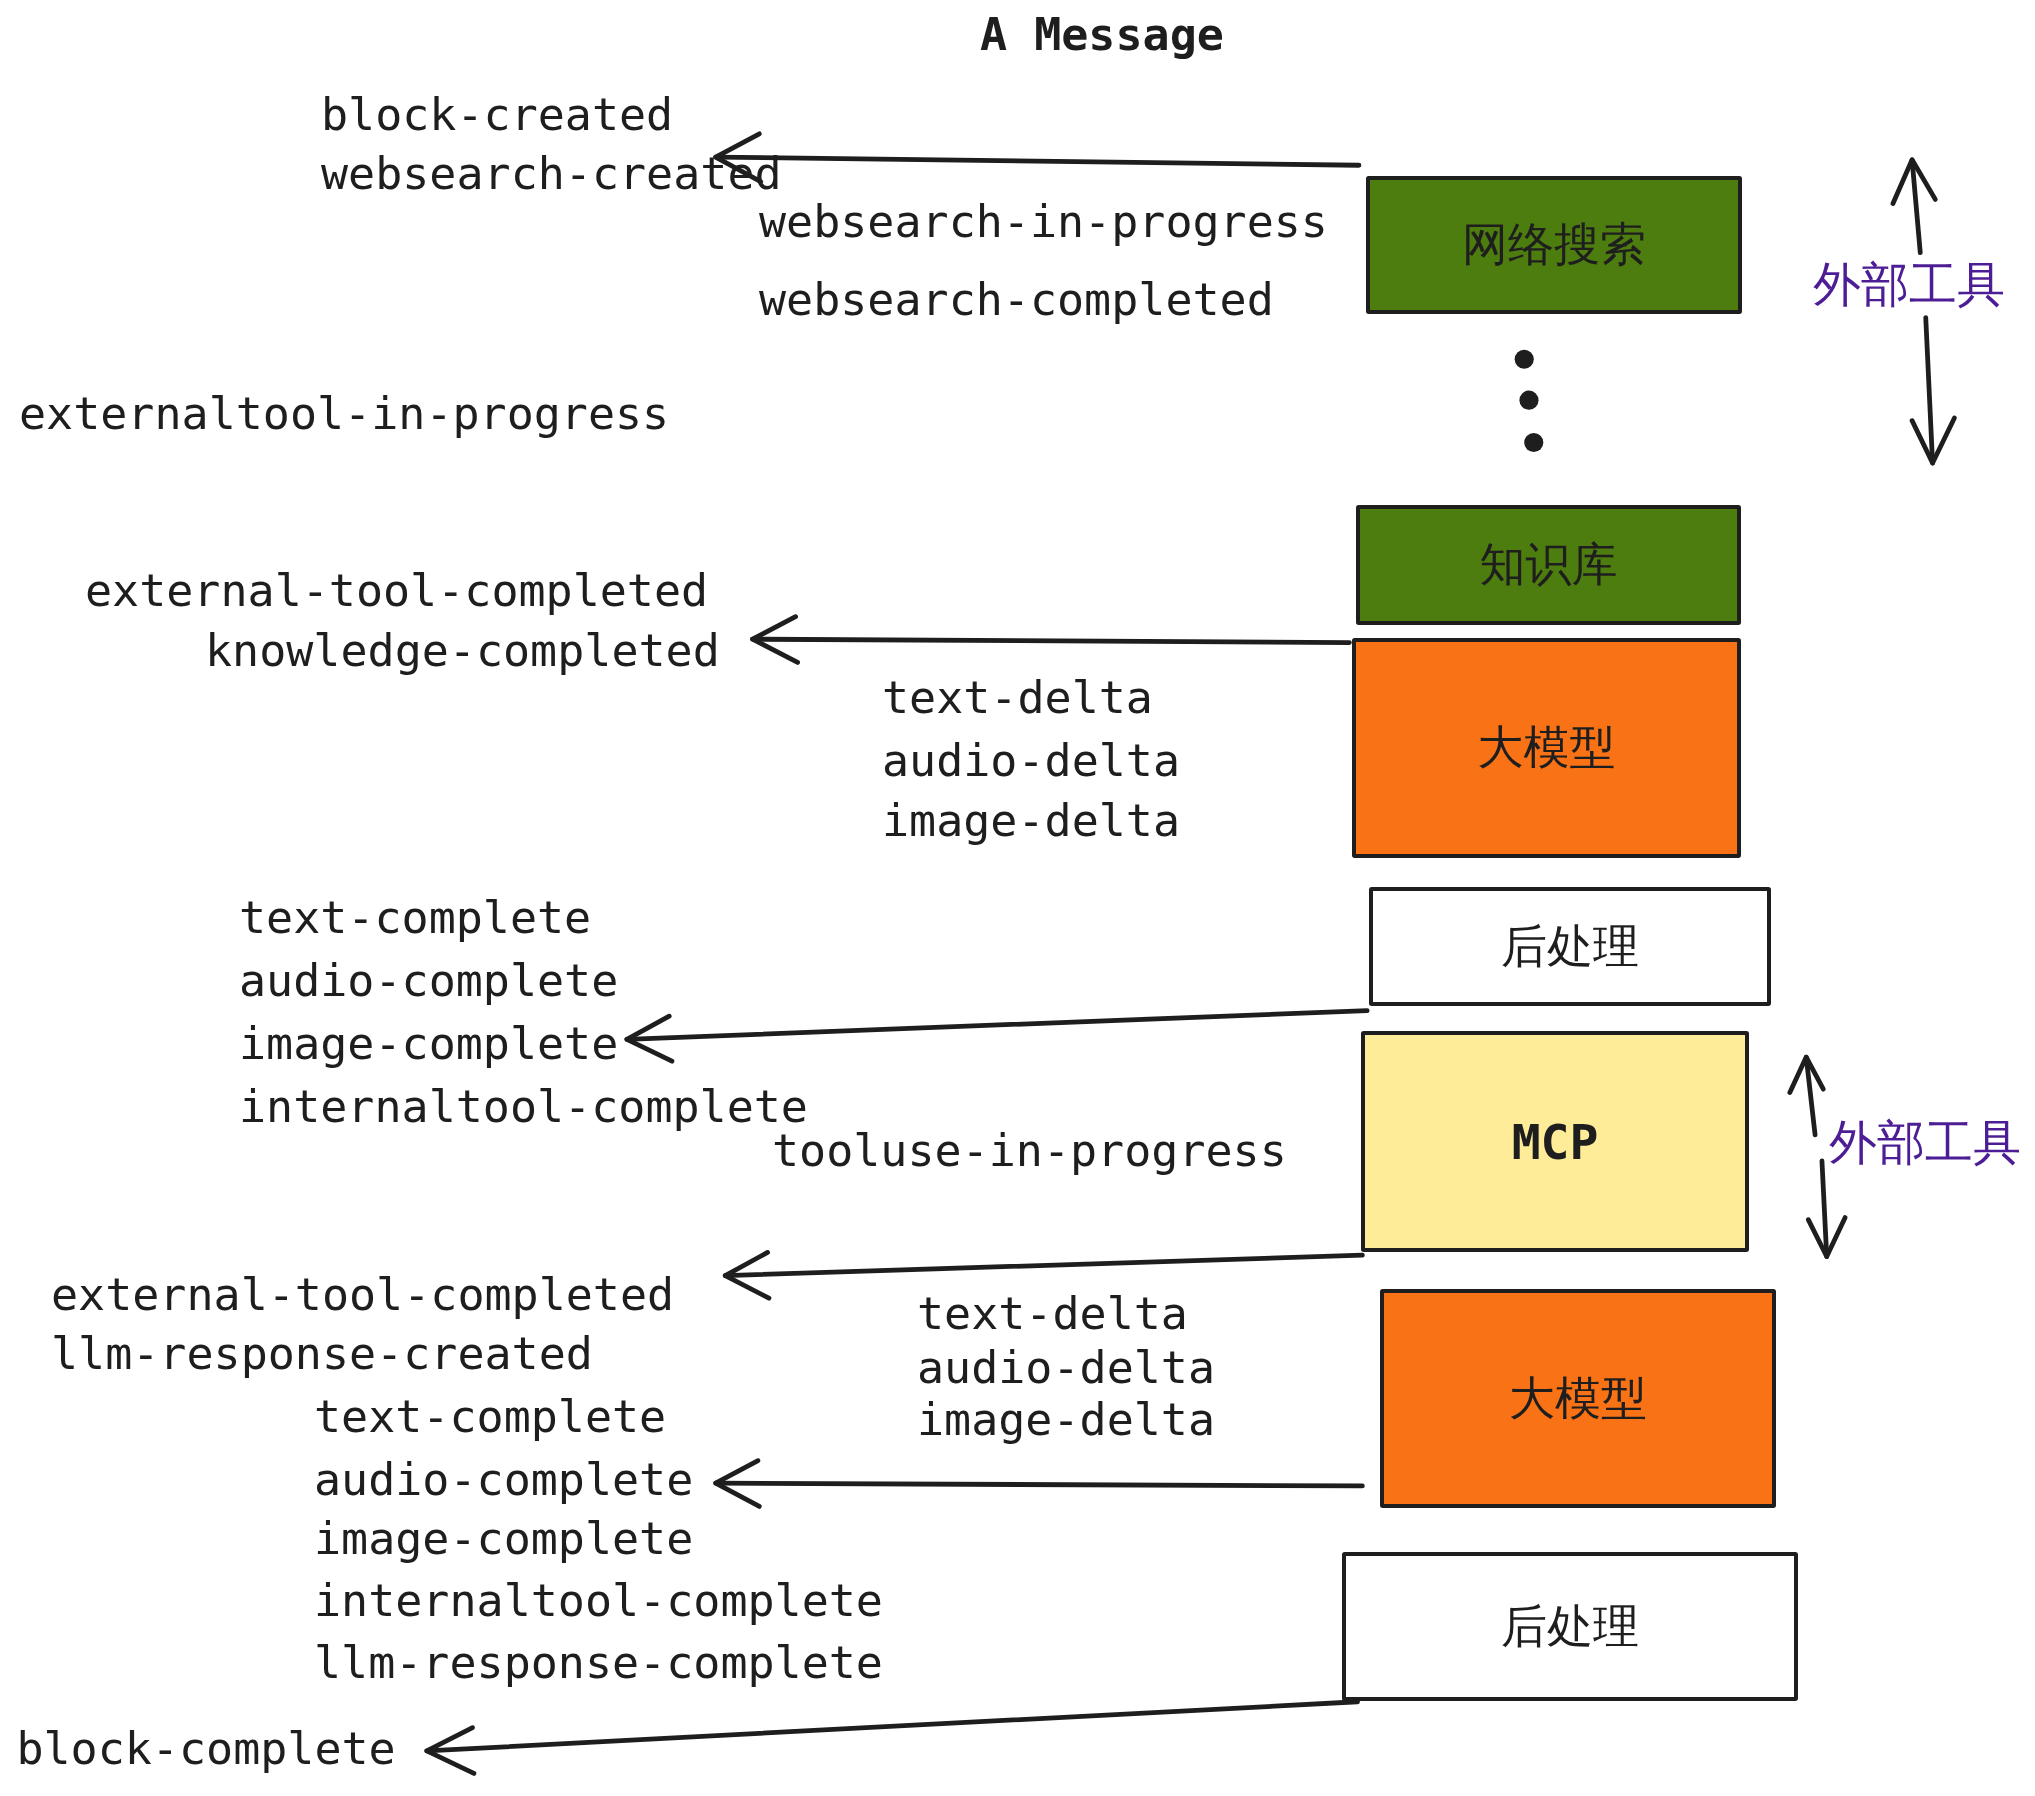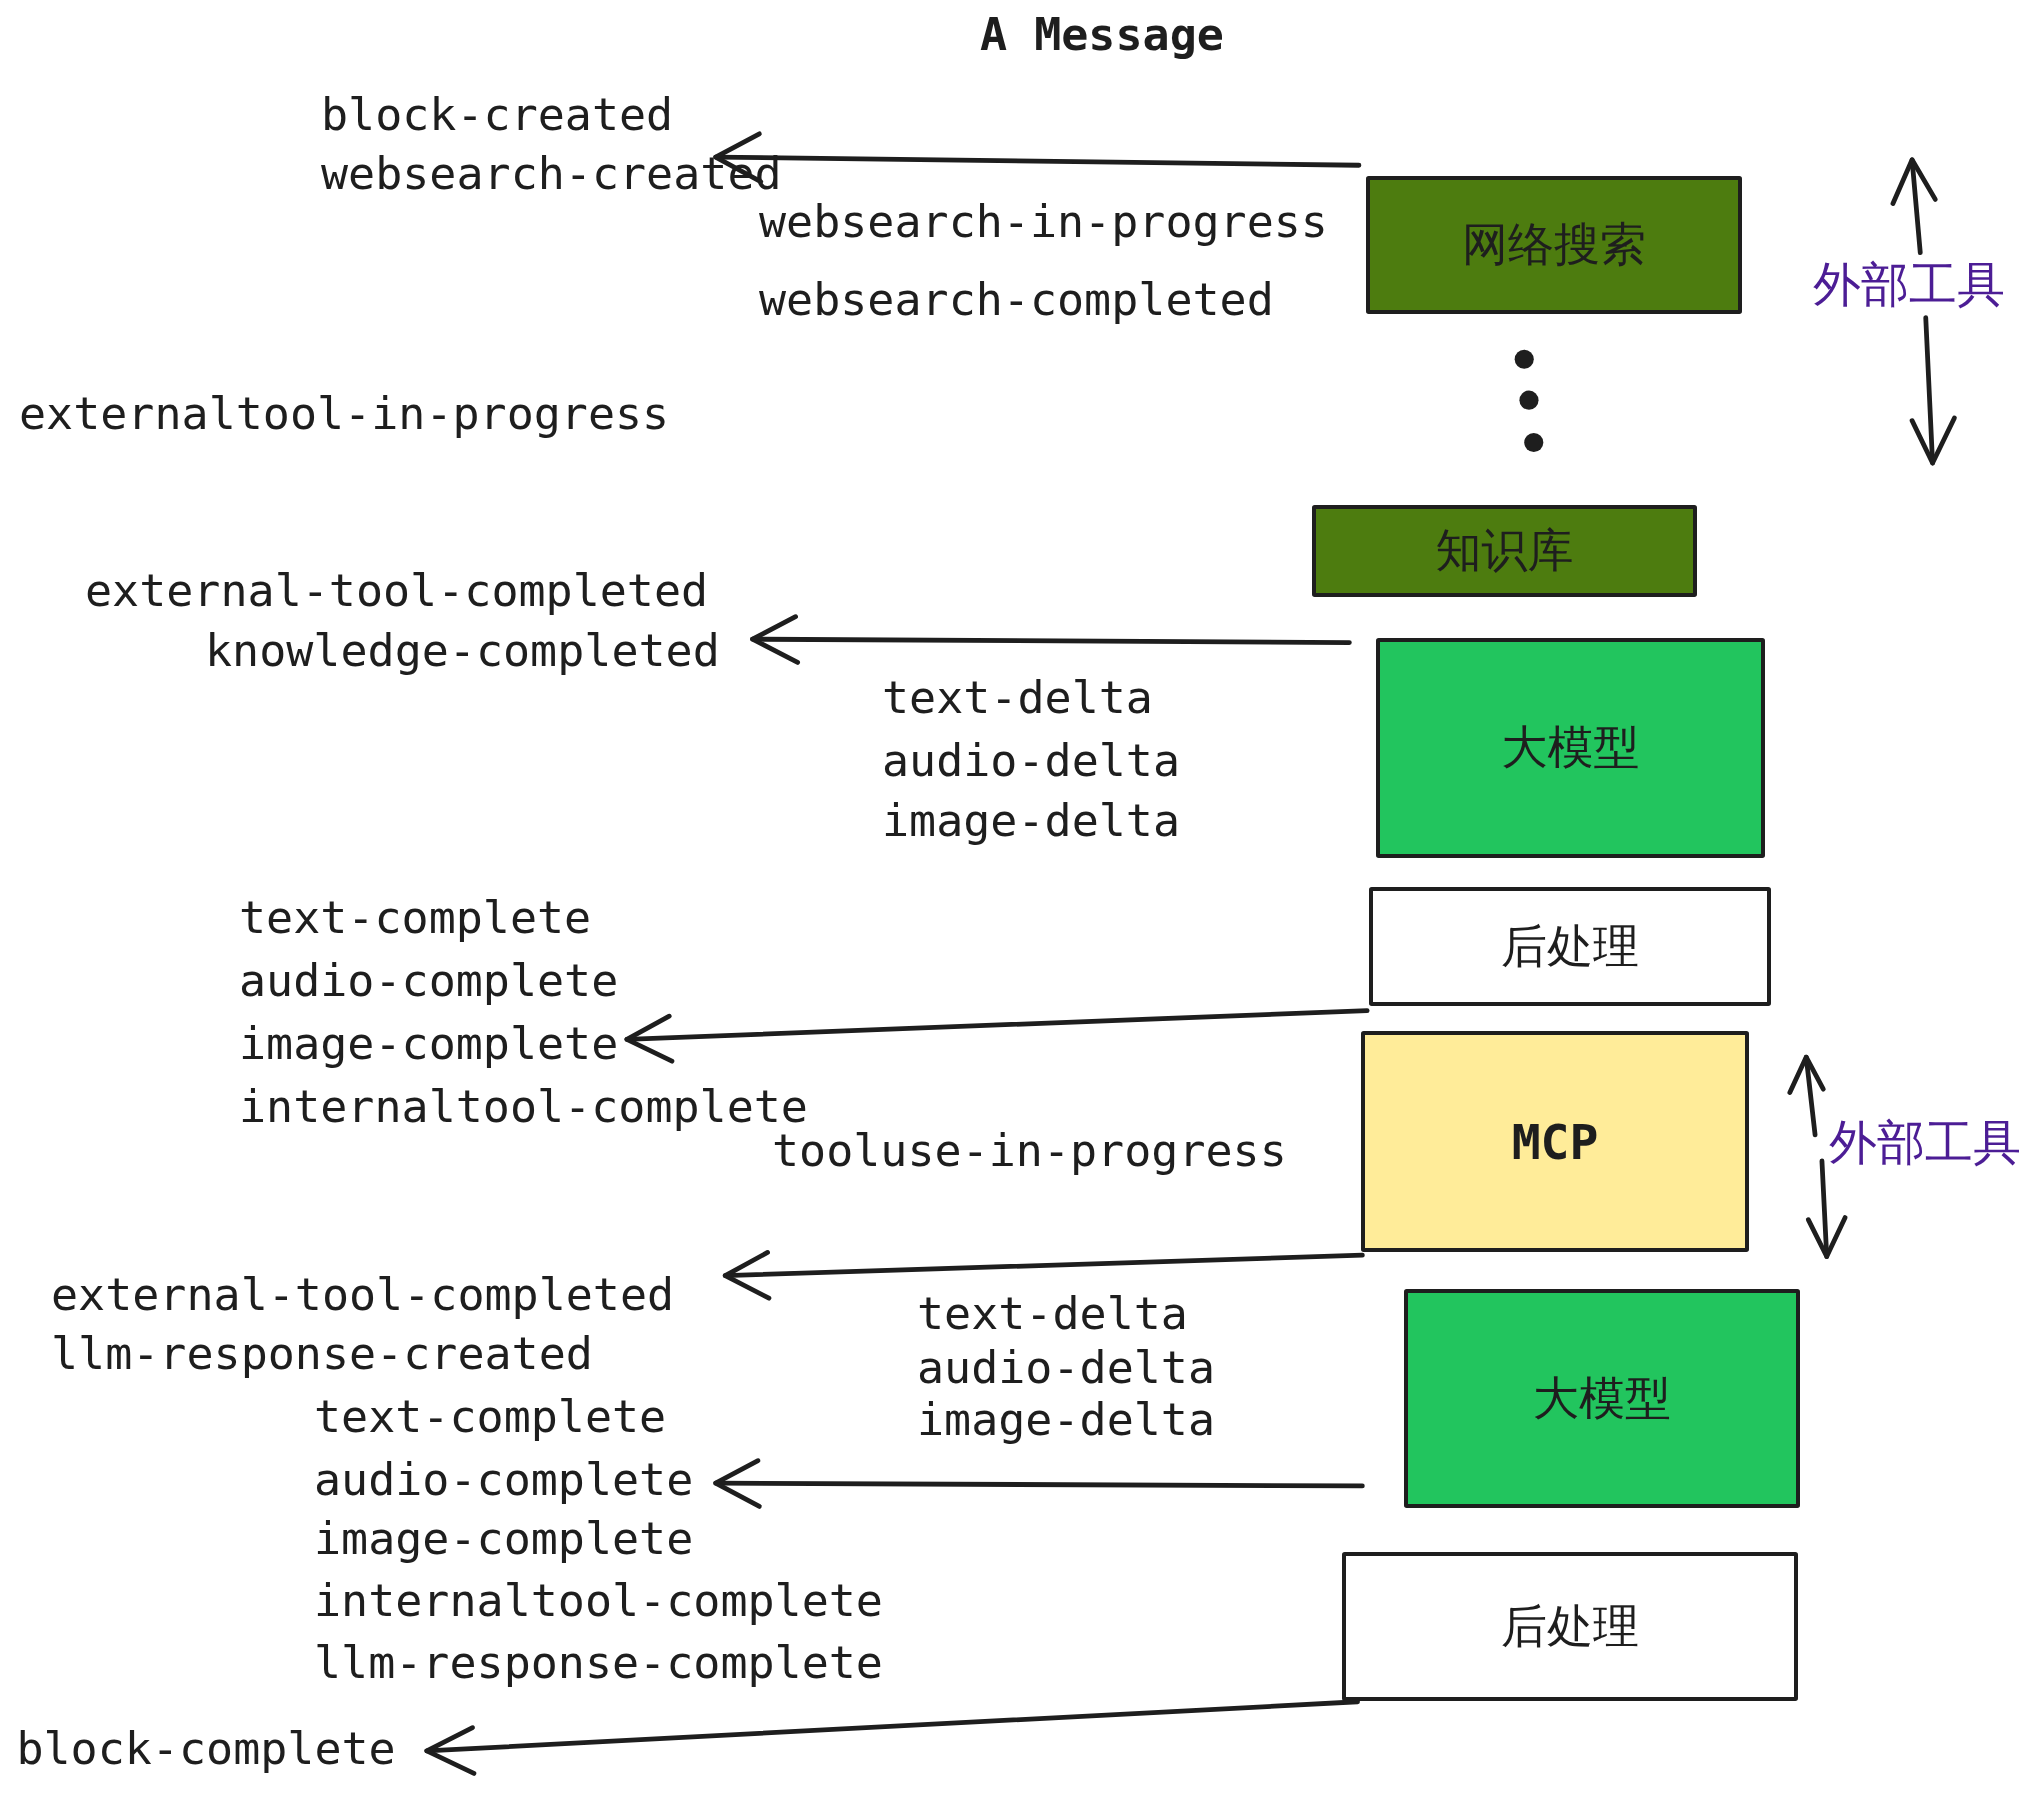--- a/index.html
+++ b/index.html
@@ -6,21 +6,21 @@
   .canvas{position:relative;width:2035px;height:1796px;background:#ffffff;overflow:hidden;
           font-family:"DejaVu Sans", sans-serif;color:#1e1e1e;}
   .evt{position:absolute;font-family:"DejaVu Sans Mono", monospace;font-size:45px;
        white-space:pre;color:#1e1e1e;line-height:1.1;}
   .title{position:absolute;font-family:"DejaVu Sans Mono", monospace;font-size:45px;
          font-weight:bold;color:#1e1e1e;}
   .box{position:absolute;box-sizing:border-box;border:4.1px solid #1e1e1e;border-radius:2.7px;
        display:flex;align-items:center;justify-content:center;font-size:46px;color:#1e1e1e;
        font-family:"DejaVu Sans", sans-serif;}
   .box.pink{background:#4d7c0f;justify-content:center;}
-  .box.green{background:#22c55e;margin-left:24px;}
+  .box.green{background:#f97316;}
   .box.yellow{background:#ffec99;}
   .box.white{background:#ffffff;}
   .box.mono{font-family:"DejaVu Sans Mono", monospace;font-weight:bold;font-size:48px;}
   .side{position:absolute;font-size:48px;color:#4c1d95;font-family:"DejaVu Sans", sans-serif;}
   svg.arrows{position:absolute;left:0;top:0;pointer-events:none;}
 </style>
 </head>
 <body>
 
 <div class="canvas">
@@ -57,21 +57,21 @@
   <div class="evt" style="left:314px;top:1455px;">audio-complete</div>
   <div class="evt" style="left:314px;top:1514px;">image-complete</div>
   <div class="evt" style="left:314px;top:1576px;">internaltool-complete</div>
   <div class="evt" style="left:314px;top:1638px;">llm-response-complete</div>
 
   <div class="evt" style="left:16.4px;top:1724px;">block-complete</div>
 
   <div class="box pink" style="left:1366px;top:176px;width:376px;height:138px;">
     <span>网络搜索</span>
   </div>
-  <div class="box pink" style="left:1312px;top:505px;width:385px;height:92px;">
+  <div class="box pink" style="left:1356px;top:505px;width:385px;height:120px;">
     <span>知识库</span>
   </div>
   <div class="box green" style="left:1352px;top:638px;width:389px;height:220px;">
     <span>大模型</span>
   </div>
   <div class="box white" style="left:1369px;top:887px;width:402px;height:119px;">
     <span>后处理</span>
   </div>
   <div class="box yellow mono" style="left:1361px;top:1031px;width:388px;height:221px;text-align:center;">
     <span>MCP</span>

